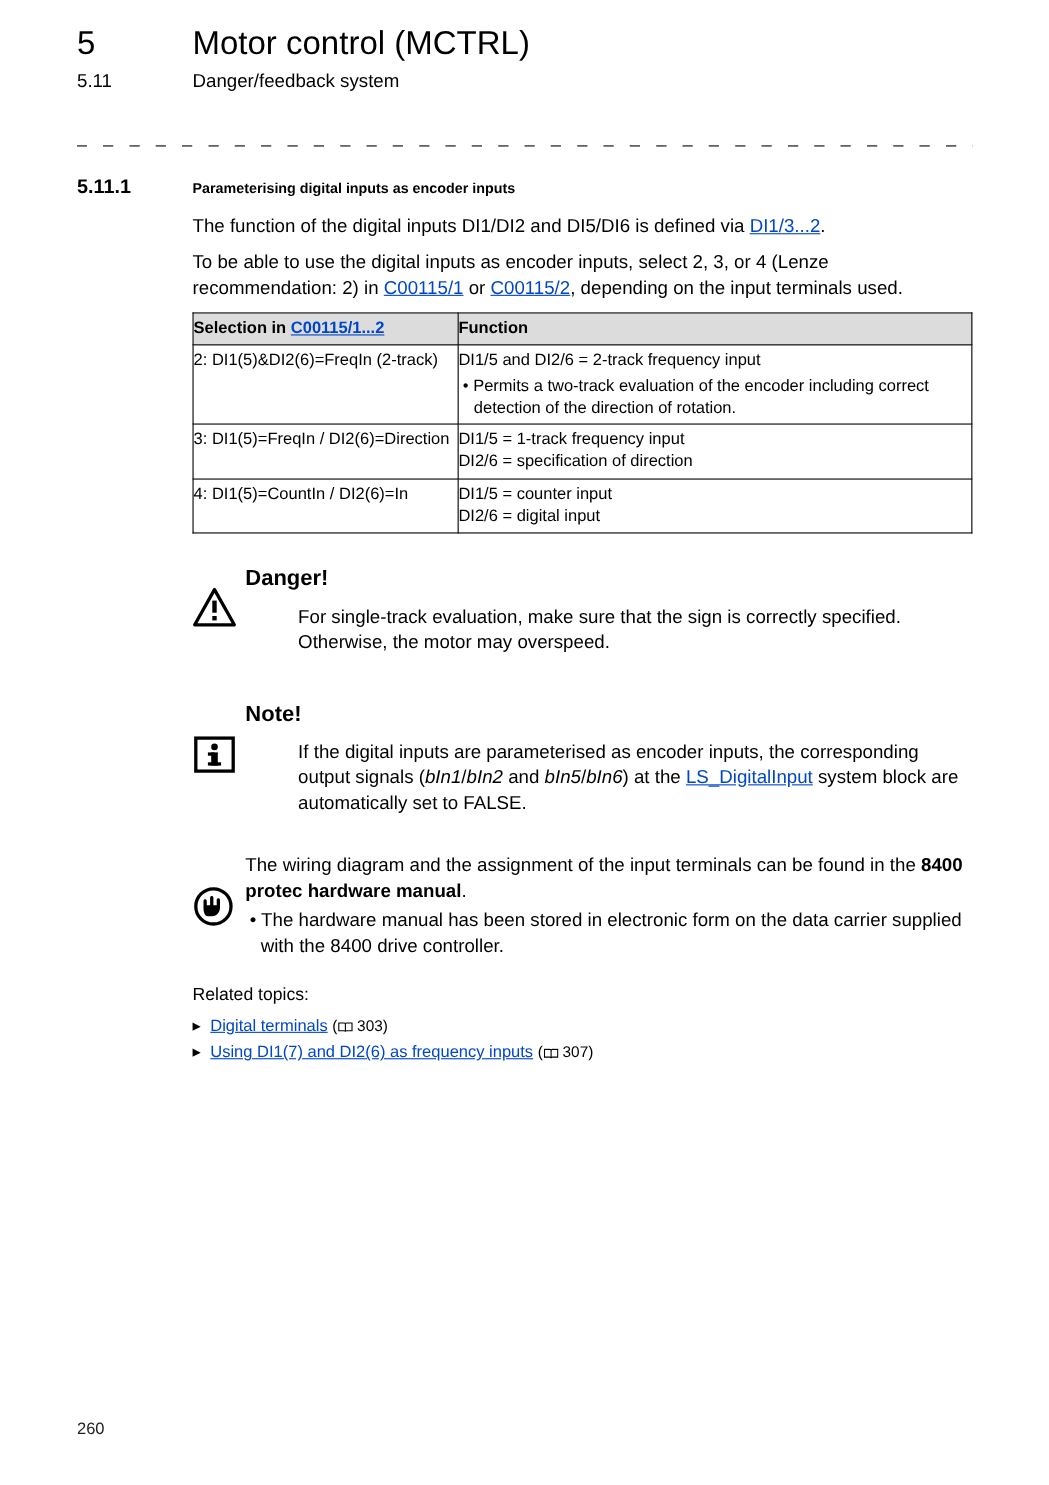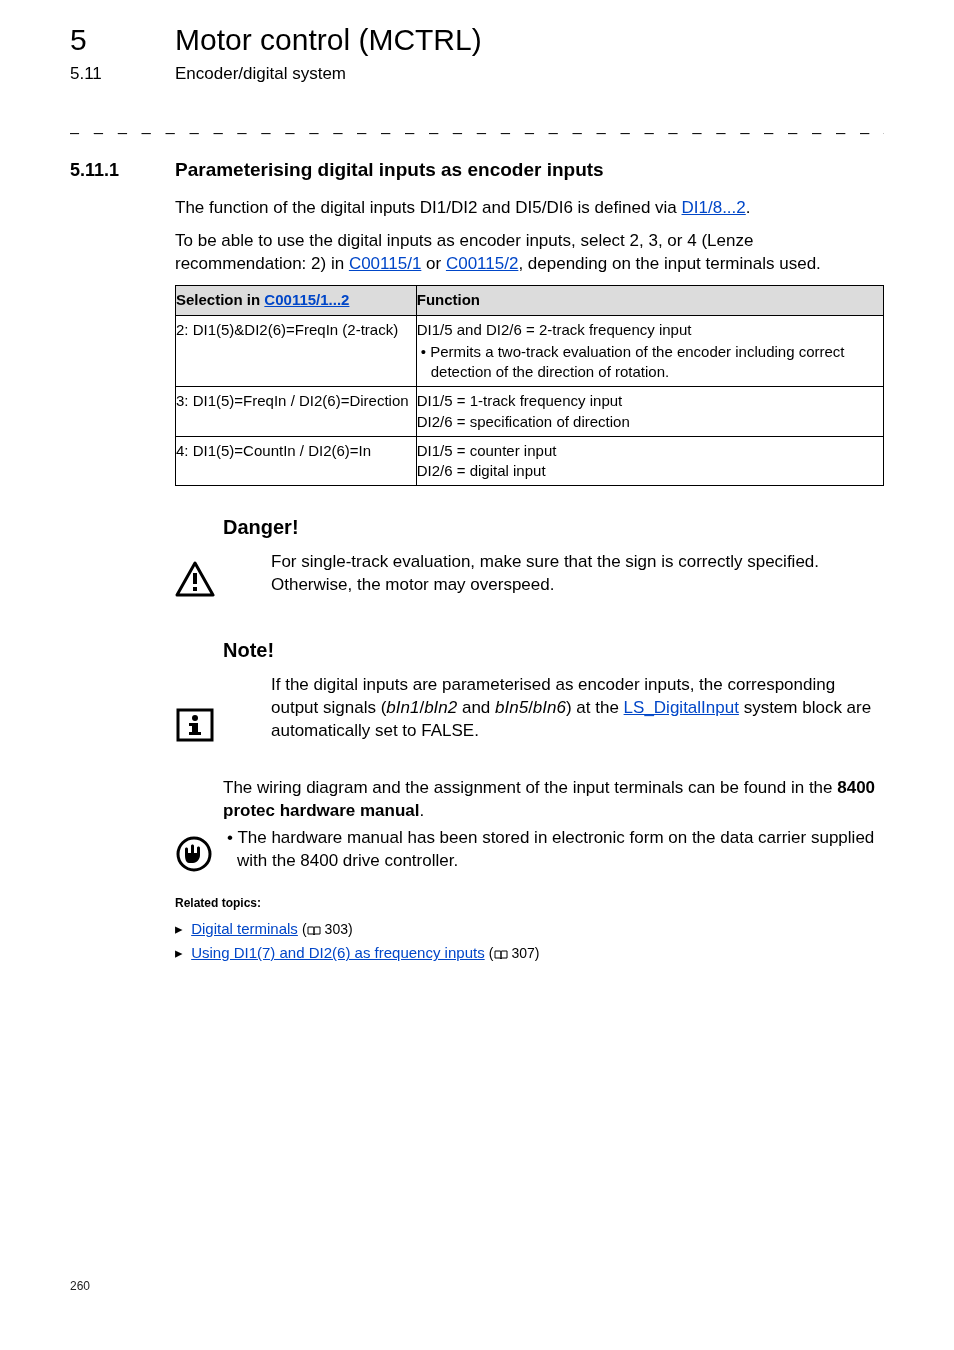--- a/index.html
+++ b/index.html
@@ -61,21 +61,21 @@
     align-items: baseline;
     margin: 20px 0 14px 0;
   }
   .h3-number {
     font-size: 18px;
     font-weight: 700;
     width: 105px;
     flex: 0 0 105px;
   }
   .h3-title {
-    font-size: 19px;
+    font-size: 13px;
     font-weight: 700;
   }
   .body-block {
     margin-left: 105px;
   }
   .para {
     margin: 0 0 10px 0;
   }
   a.link {
     color: #0046c8;
@@ -97,21 +97,21 @@
     background: #dcdcdc;
     font-weight: 700;
   }
   .sub-bullet {
     margin: 2px 0 0 0;
     padding-left: 14px;
     text-indent: -10px;
   }
   .callout {
     display: flex;
-    align-items: flex-end;
+    align-items: center;
     margin: 20px 0 10px 0;
   }
   .callout .icon {
     width: 48px;
     flex: 0 0 48px;
   }
   .callout .content {
     flex: 1;
   }
   .callout .title {
@@ -130,75 +130,75 @@
     font-size: 17px;
   }
   .svgicon {
     display: block;
   }
   .related {
     margin-top: 22px;
     margin-left: 105px;
   }
   .related-title {
-    font-weight: 700;
-    font-size: 12px;
+    font-weight: 400;
+    font-size: 16px;
     margin-bottom: 8px;
   }
   .related-item {
     font-size: 15px;
     margin: 4px 0;
   }
   .related-item .arrow {
     display: inline-block;
     width: 12px;
   }
   .related-item .pageref {
     font-size: 14px;
   }
   .footer {
     position: absolute;
-    bottom: 56px;
+    bottom: 40px;
     left: 70px;
     right: 70px;
     display: flex;
-    font-size: 12px;
+    font-size: 15px;
     color: #222;
   }
   .italic { font-style: italic; }
   .bold { font-weight: 700; }
   .book-icon {
     display: inline-block;
     vertical-align: -2px;
   }
 </style>
 </head>
 <body>
 
 <div class="page">
 
   <div class="chapter-row">
     <div class="chapter-number">5</div>
     <div class="chapter-title">Motor control (MCTRL)</div>
   </div>
   <div class="subsection-row">
     <div class="subsection-number">5.11</div>
-    <div class="subsection-title">Encoder/digital system</div>
+    <div class="subsection-title">Danger/feedback system</div>
   </div>
 
   <div class="dashed-rule">_ _ _ _ _ _ _ _ _ _ _ _ _ _ _ _ _ _ _ _ _ _ _ _ _ _ _ _ _ _ _ _ _ _ _ _ _ _ _ _ _ _ _ _ _ _ _ _ _ _ _ _ _ _ _ _ _ _ _ _ _ _ _ _</div>
 
   <div class="h3-row">
     <div class="h3-number">5.11.1</div>
     <div class="h3-title">Parameterising digital inputs as encoder inputs</div>
   </div>
 
   <div class="body-block">
     <p class="para">
-      <span>The function of the digital inputs DI1/DI2 and DI5/DI6 is defined via </span><a class="link" href="#">DI1/8...2</a><span>.</span>
+      <span>The function of the digital inputs DI1/DI2 and DI5/DI6 is defined via </span><a class="link" href="#">DI1/3...2</a><span>.</span>
     </p>
     <p class="para">
       <span>To be able to use the digital inputs as encoder inputs, select 2, 3, or 4 (Lenze recommendation: 2) in </span><a class="link" href="#">C00115/1</a><span> or </span><a class="link" href="#">C00115/2</a><span>, depending on the input terminals used.</span>
     </p>
 
     <table class="func-table">
       <thead>
         <tr>
           <th style="width:34%;">
             <span>Selection in </span><a class="link" href="#">C00115/1...2</a>

